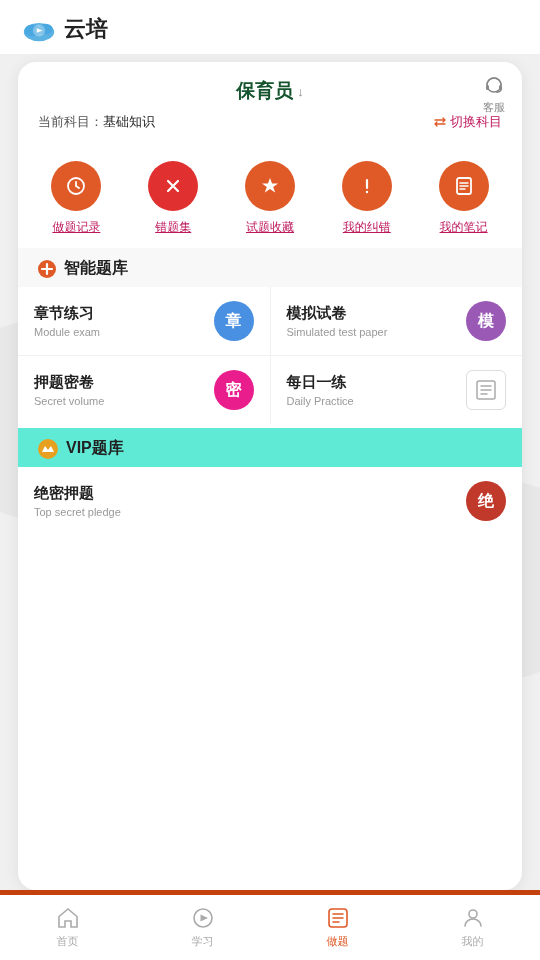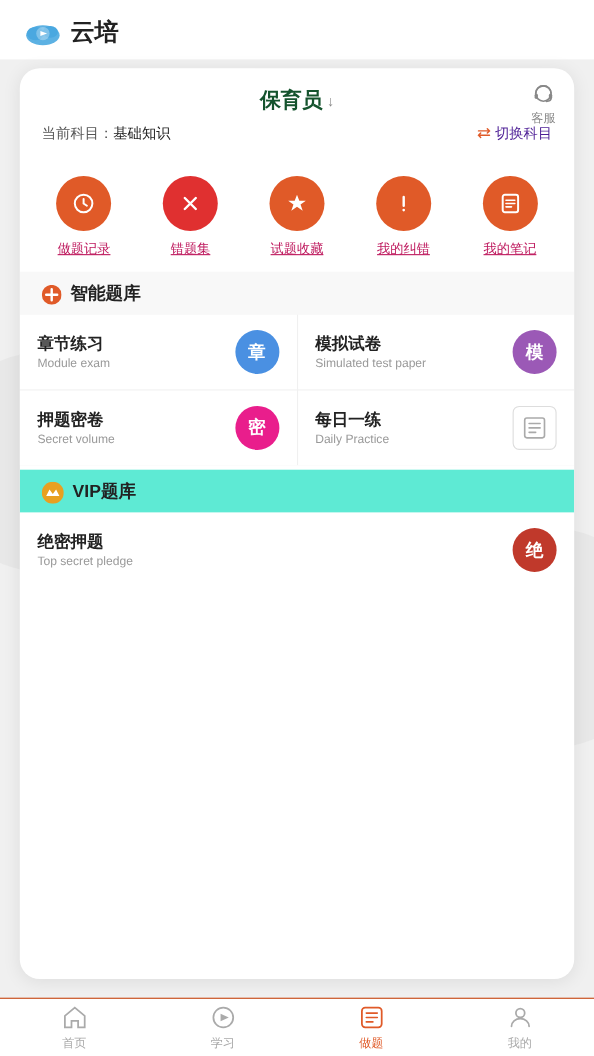--- a/index.html
+++ b/index.html
@@ -113,21 +113,21 @@
     .subject-label {
       font-size: 13px;
       color: #555;
     }
     .subject-label span {
       color: #222;
       font-weight: 500;
     }
     .switch-subject {
       font-size: 13px;
-      color: #4c1d95;
+      color: #be185d;
       display: flex;
       align-items: center;
       gap: 3px;
       cursor: pointer;
     }
 
     
     .section-header {
       padding: 10px 20px 8px;
       display: flex;
@@ -248,23 +248,23 @@
       font-size: 12px;
       color: #bbb;
     }
 
     
     .bottom-nav {
       position: absolute;
       bottom: 0;
       left: 0;
       right: 0;
-      height: 53px;
+      height: 70px;
       background: #fff;
-      border-top: 1px solid #c2410c;
+      border-top: 5px solid #c2410c;
       display: flex;
       z-index: 10;
     }
     .nav-item {
       flex: 1;
       display: flex;
       flex-direction: column;
       align-items: center;
       justify-content: center;
       gap: 4px;

